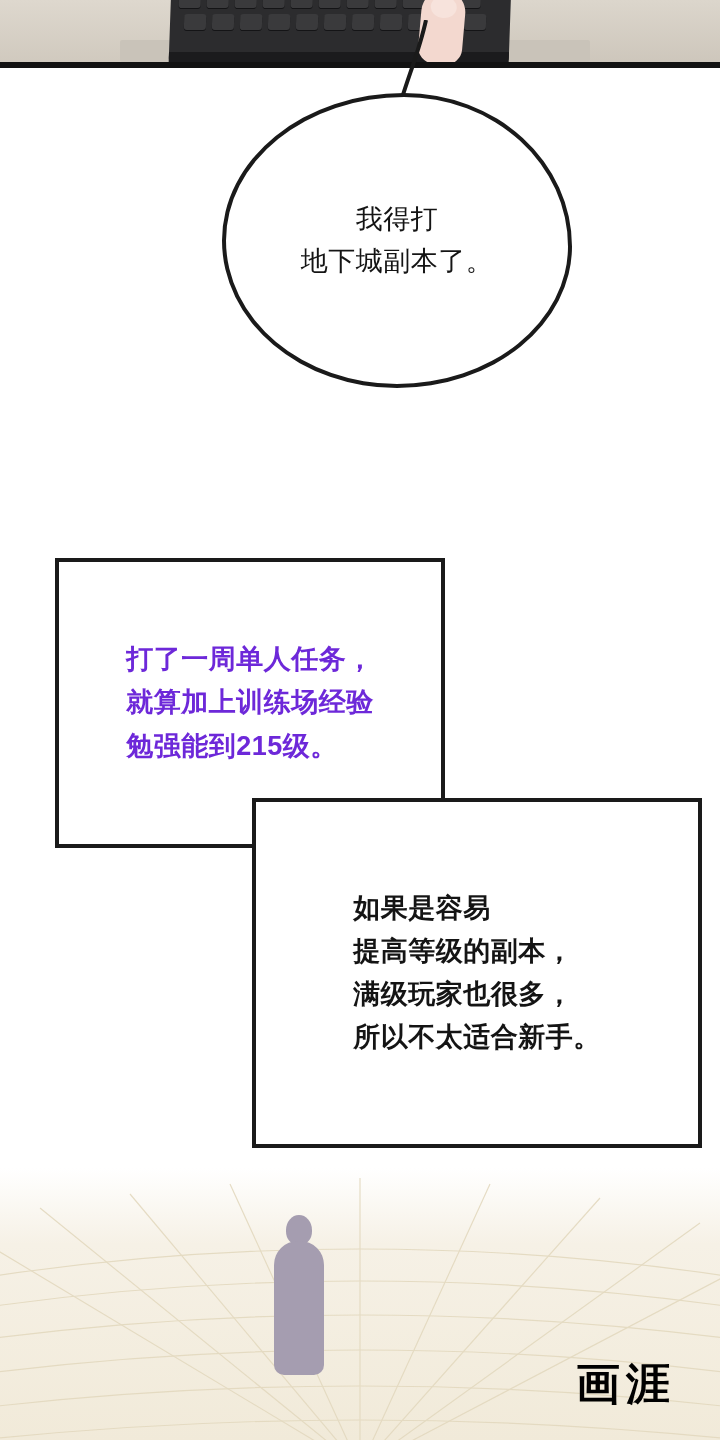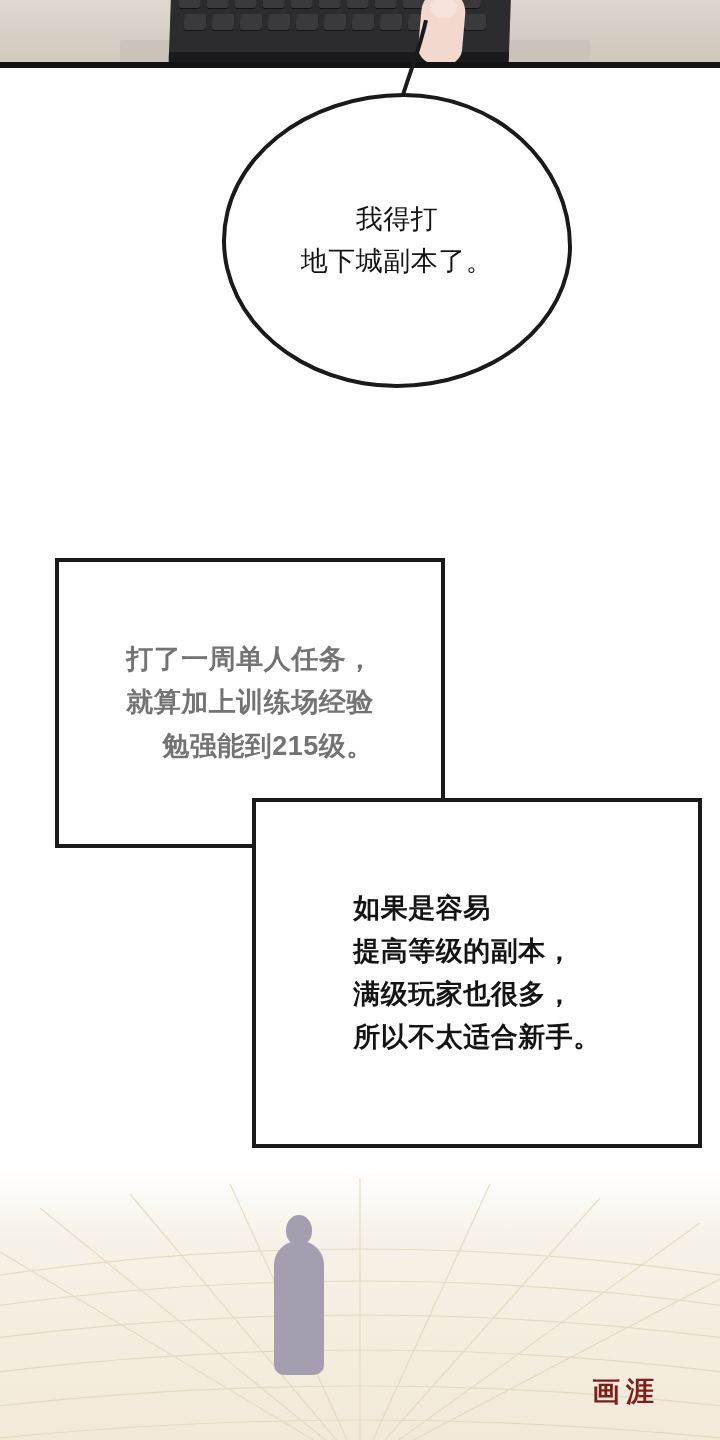--- a/index.html
+++ b/index.html
@@ -128,24 +128,24 @@
     box-sizing: border-box;
   }
   .box-upper {
     left: 55px; top: 490px;
     width: 390px; height: 290px;
     display: flex;
     align-items: center;
     justify-content: center;
   }
   .box-upper .text {
-    text-align: right;
+    text-align: left;
     font-size: 27px;
     line-height: 1.6;
-    color: #737373;
+    color: #6d28d9;
     white-space: pre-line;
     font-weight: 600;
     letter-spacing: 0.5px;
   }
   .box-lower {
     left: 252px; top: 730px;
     width: 450px; height: 350px;
     display: flex;
     align-items: center;
     justify-content: center;
@@ -208,25 +208,25 @@
   
   .watermark {
     position: absolute;
     right: 14px; bottom: 34px;
     width: 160px;
     text-align: center;
     color: #efe7da;
     user-select: none;
   }
   .wm-main {
-    font-size: 28px;
+    font-size: 44px;
     font-weight: 700;
     letter-spacing: 6px;
     line-height: 1;
-    color: #7f1d1d;
+    color: #000000;
     text-shadow: 0 0 1px #e6ddcc;
   }
   .wm-sub {
     margin-top: 8px;
     font-size: 22px;
     font-weight: 700;
     letter-spacing: 3px;
     color: #f0e9dd;
   }
 </style>

